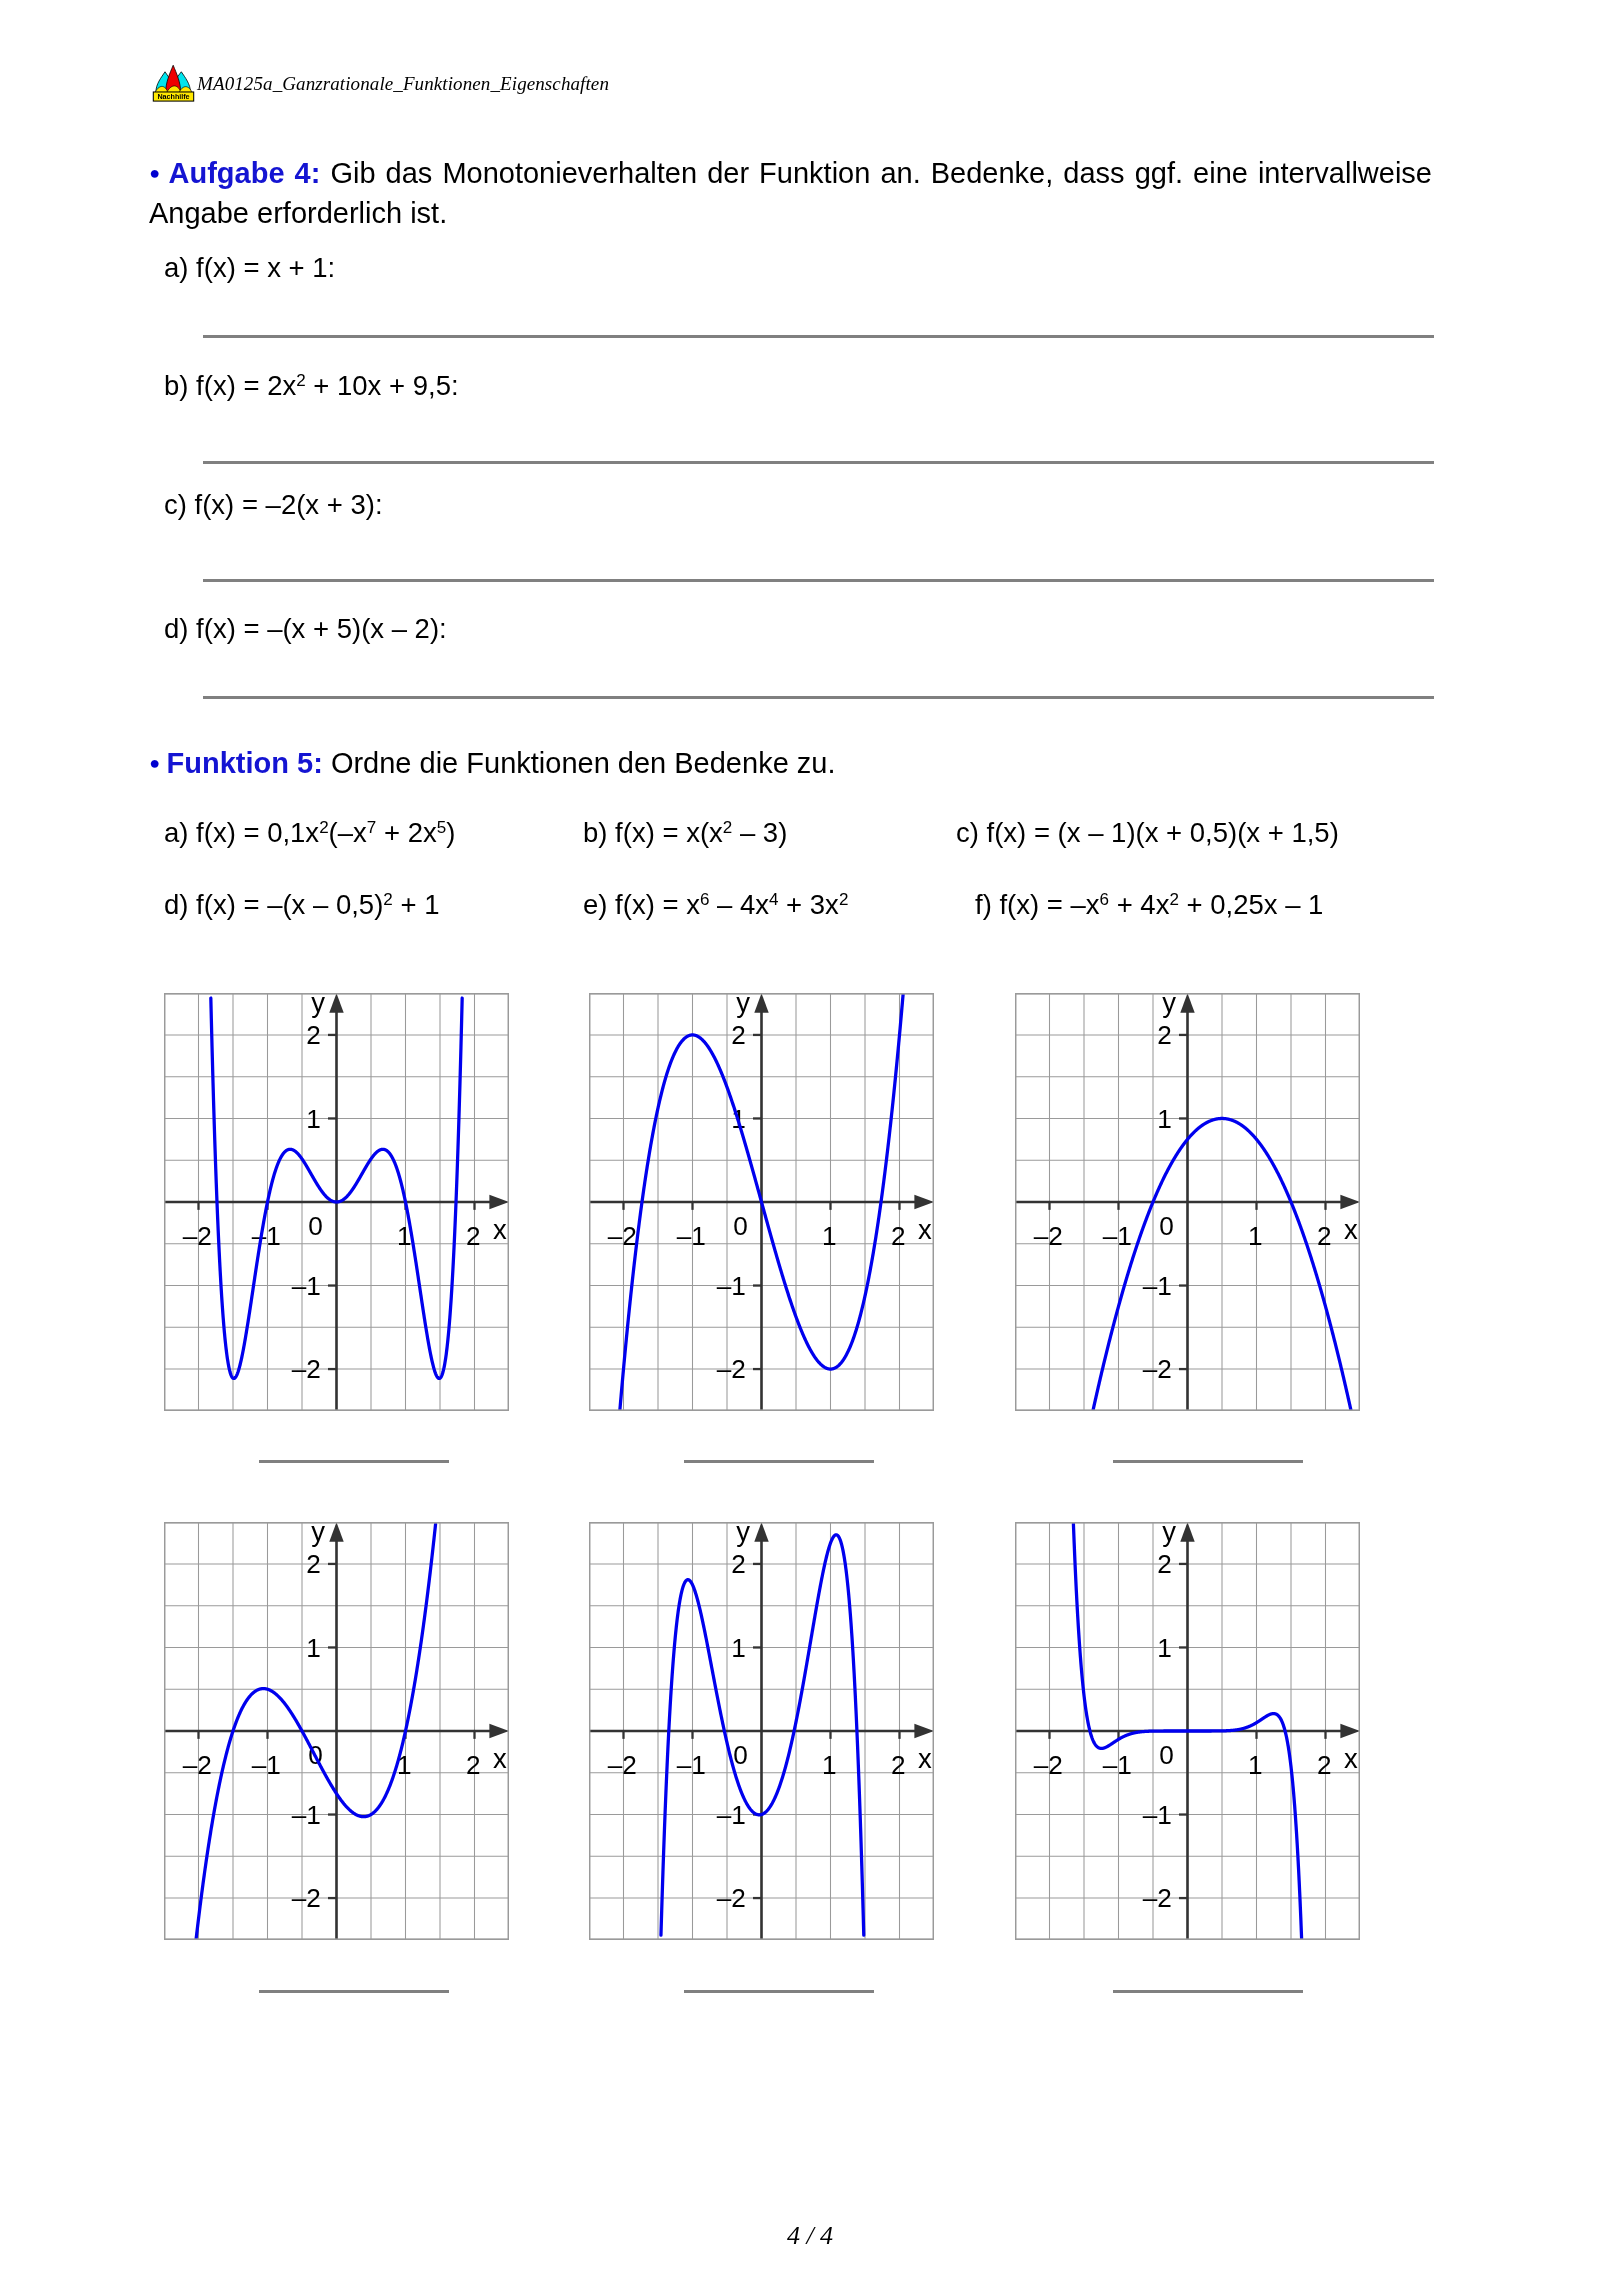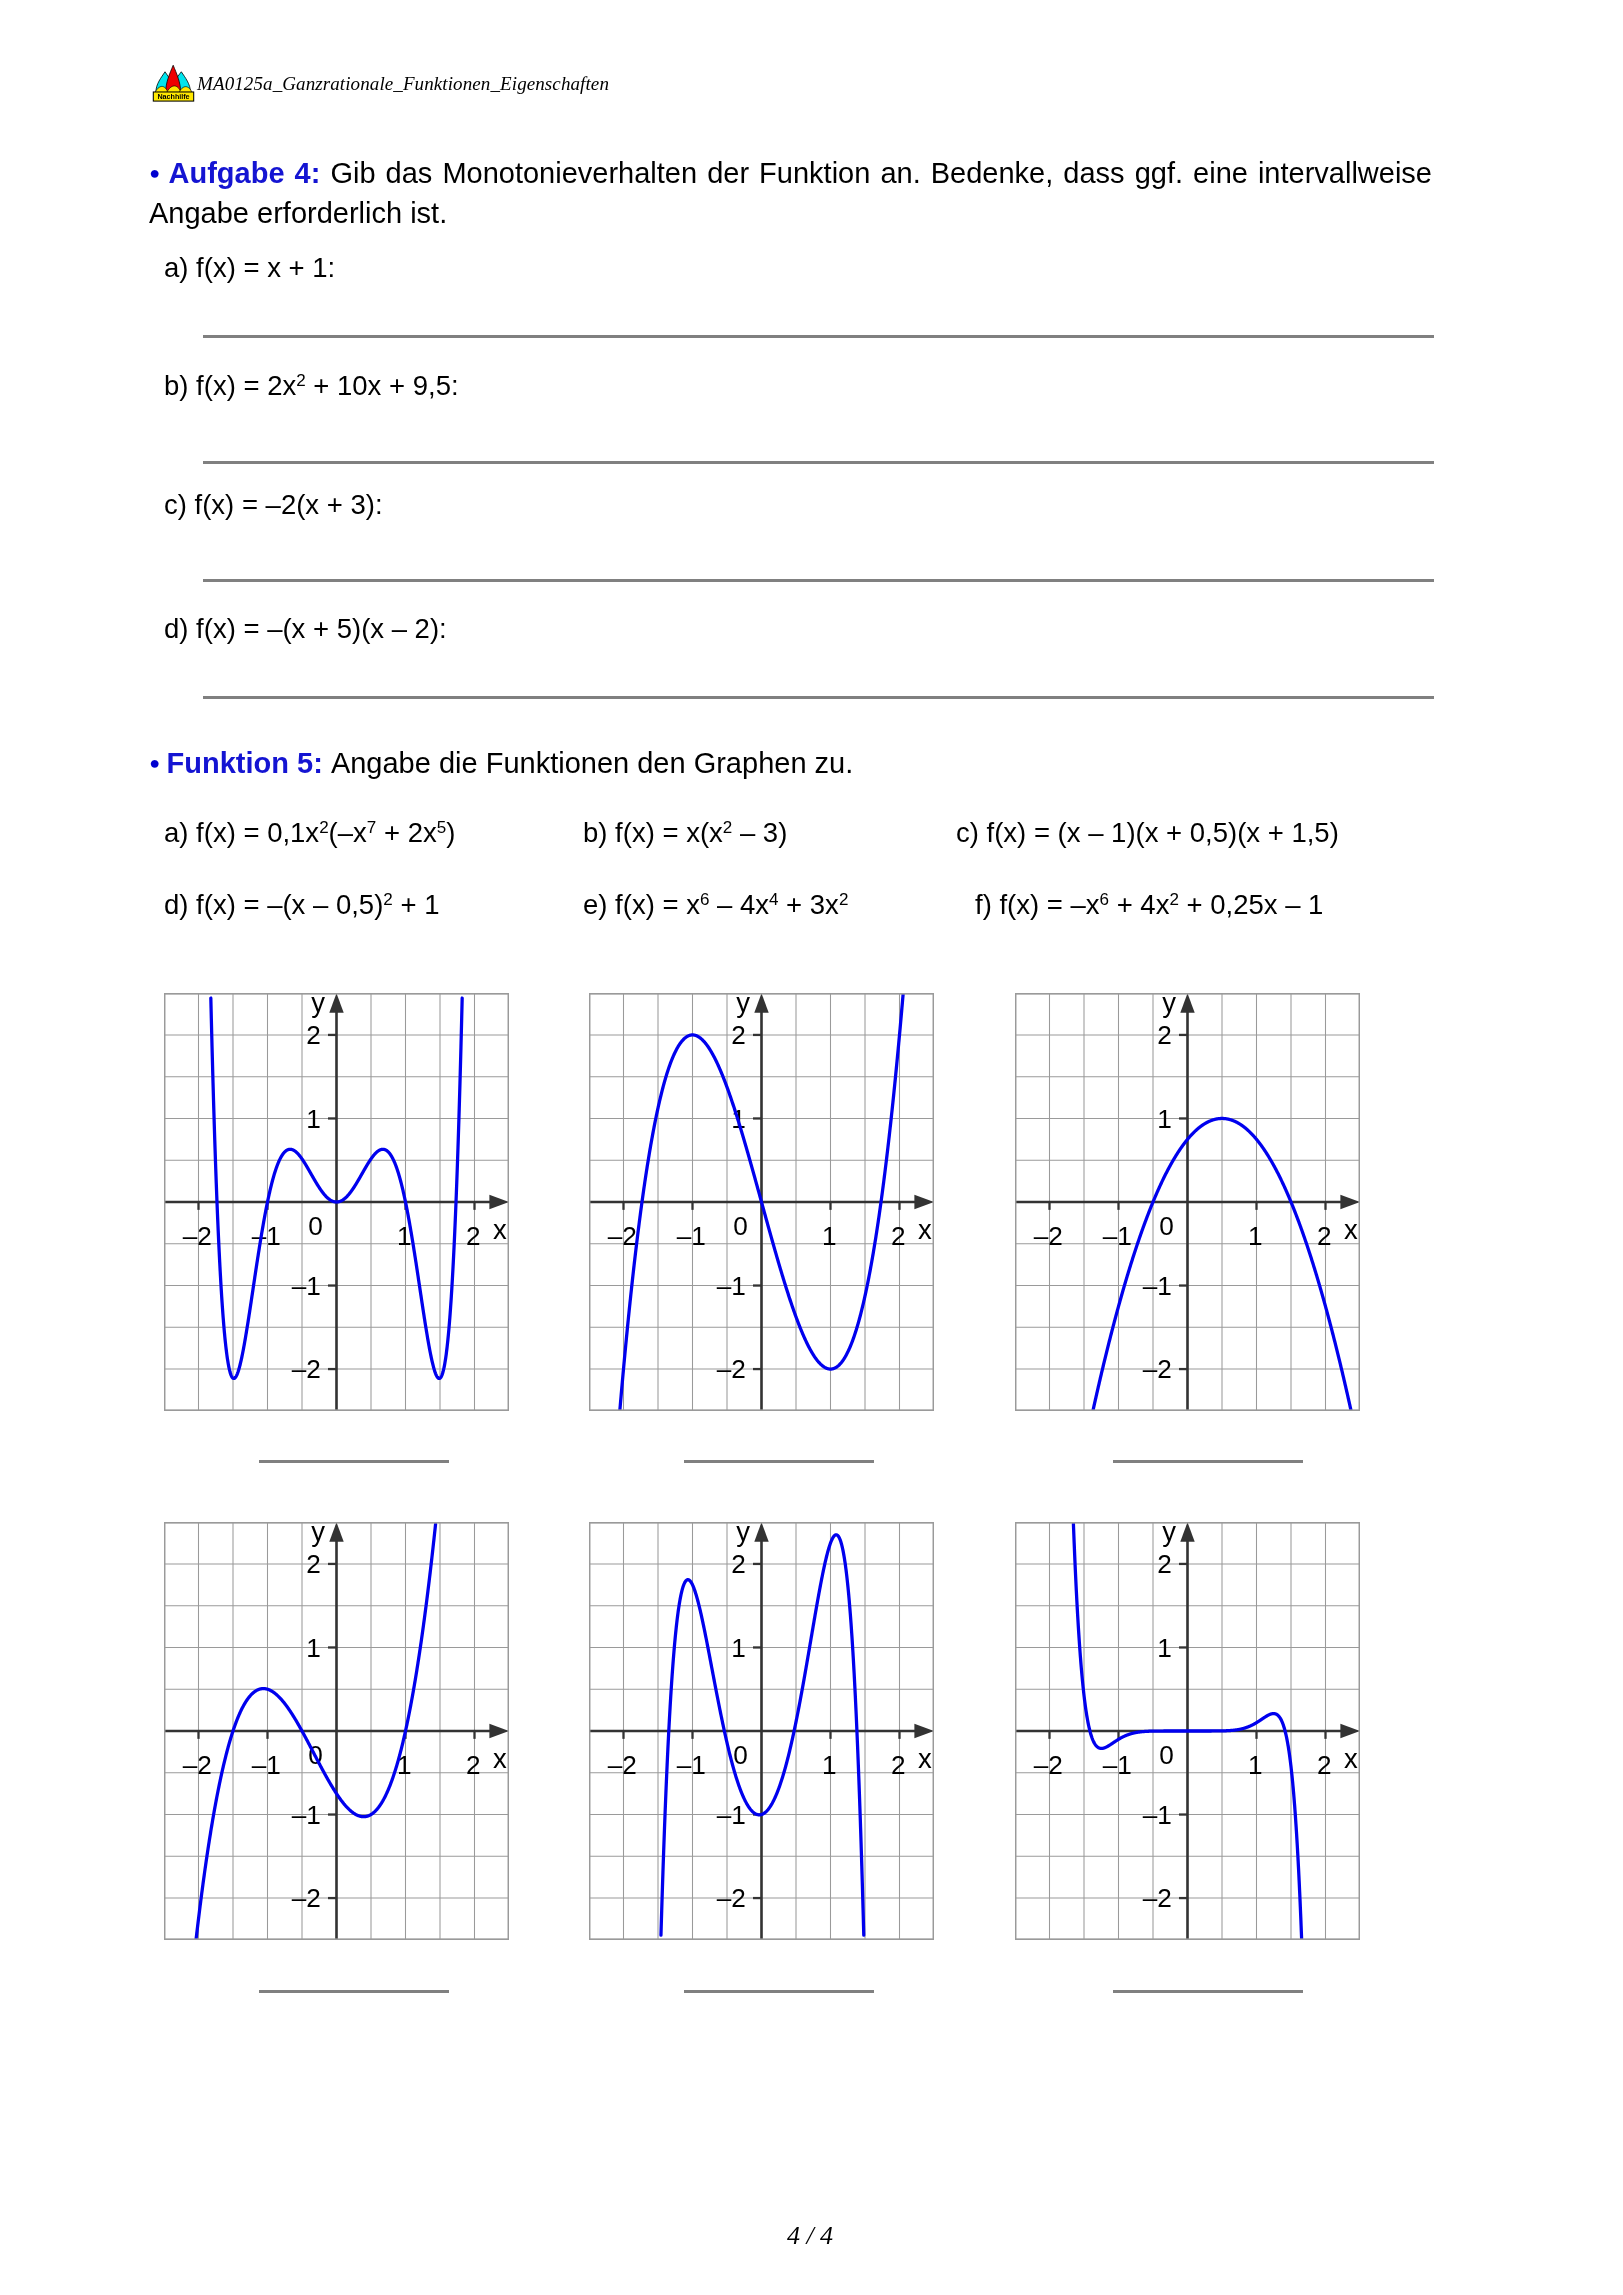--- a/index.html
+++ b/index.html
@@ -172,21 +172,21 @@
   </div>
   <div class="rule" style="left:203px; top:579px; width:1231px;"></div>
 
   <div class="item-row mathline" style="left:164px; top:613px;">
     <span>d)</span>
     <span>f(x) = –(x + 5)(x – 2):</span>
   </div>
   <div class="rule" style="left:203px; top:696px; width:1231px;"></div>
 
   <div class="task" id="task5">
-    <span class="bullet">●</span><span class="task-label">Funktion 5:</span><span class="task-text">&nbsp;</span><span class="task-text">Angabe die Funktionen den Graphen zu.</span>
+    <span class="bullet">●</span><span class="task-label">Funktion 5:</span><span class="task-text">&nbsp;</span><span class="task-text">Ordne die Funktionen den Bedenke zu.</span>
   </div>
 
   <div class="fn" style="left:164px; top:817px;">
     <span>a)</span>
     <span>f(x) = 0,1x<sup class="sup">2</sup>(–x<sup class="sup">7</sup> + 2x<sup class="sup">5</sup>)</span>
   </div>
   <div class="fn" style="left:583px; top:817px;">
     <span>b)</span>
     <span>f(x) = x(x<sup class="sup">2</sup> – 3)</span>
   </div>

